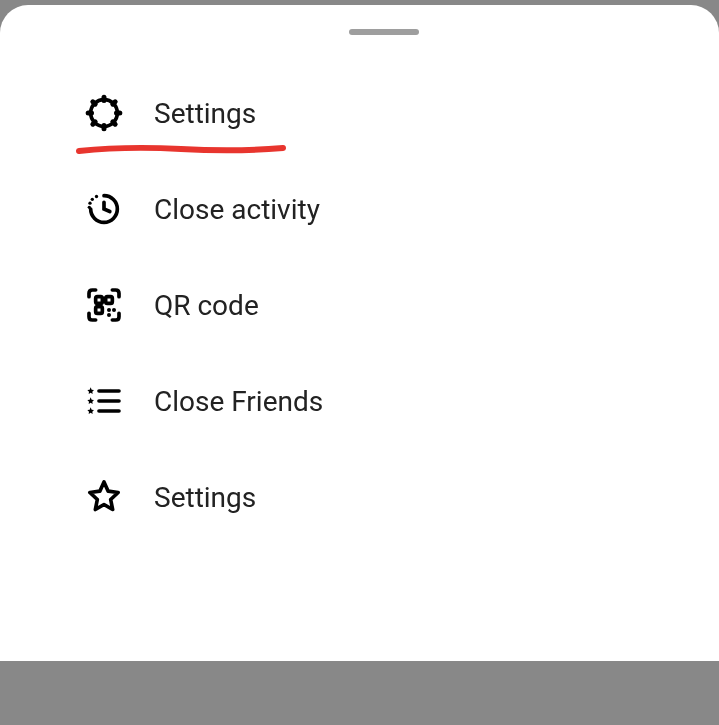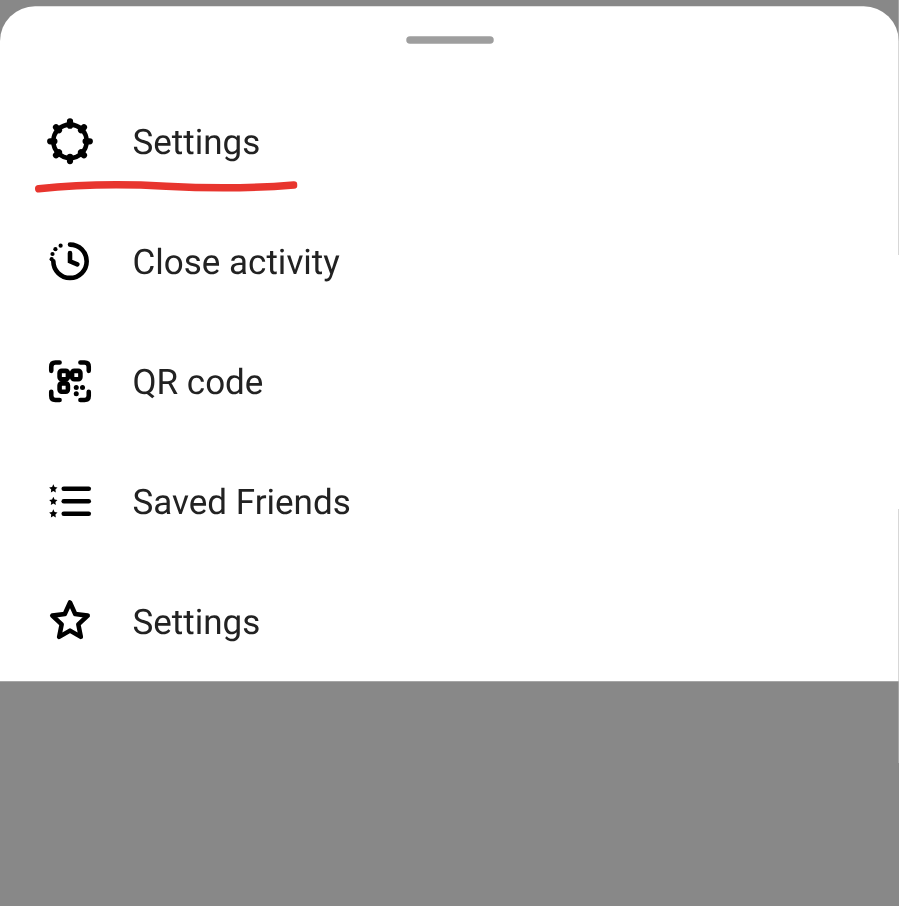--- a/index.html
+++ b/index.html
@@ -11,24 +11,25 @@
       font-family: -apple-system, BlinkMacSystemFont, "Segoe UI", Roboto, Helvetica, Arial, sans-serif;
       background: #888;
       width: 719px;
       height: 725px;
       overflow: hidden;
     }
     .sheet {
       background: #fff;
       border-radius: 28px 28px 0 0;
       width: 100%;
-      height: 540px;
+      height: 656px;
       margin-top: 5px;
       position: relative;
       padding-top: 24px;
+      padding-left: 48px;
     }
     .drag-handle {
       width: 70px;
       height: 6px;
       background: #9e9e9e;
       border-radius: 3px;
       margin: 0 auto 30px auto;
     }
     .menu-list {
       display: flex;
@@ -127,21 +128,21 @@
       <span class="icon-wrap">
         <svg viewBox="0 0 24 24" fill="none" stroke="#000" stroke-width="2.2">
           <path d="M9 6 L21 6" stroke-linecap="round"></path>
           <path d="M9 12 L21 12" stroke-linecap="round"></path>
           <path d="M9 18 L21 18" stroke-linecap="round"></path>
           <path d="M4 3.8 L4.6 5.2 L6 5.4 L5 6.4 L5.2 7.8 L4 7.1 L2.8 7.8 L3 6.4 L2 5.4 L3.4 5.2 Z" fill="#000" stroke="none"></path>
           <path d="M4 9.8 L4.6 11.2 L6 11.4 L5 12.4 L5.2 13.8 L4 13.1 L2.8 13.8 L3 12.4 L2 11.4 L3.4 11.2 Z" fill="#000" stroke="none"></path>
           <path d="M4 15.8 L4.6 17.2 L6 17.4 L5 18.4 L5.2 19.8 L4 19.1 L2.8 19.8 L3 18.4 L2 17.4 L3.4 17.2 Z" fill="#000" stroke="none"></path>
         </svg>
       </span>
-      <span class="item-label">Saved Friends</span>
+      <span class="item-label">Close Friends</span>
     </div>
 
     <div class="menu-item">
       <span class="icon-wrap">
         <svg viewBox="0 0 24 24" fill="none" stroke="#000" stroke-width="2.2">
           <path d="M12 3 L14.5 8.5 L20.5 9.3 L16 13.5 L17.2 19.5 L12 16.5 L6.8 19.5 L8 13.5 L3.5 9.3 L9.5 8.5 Z" stroke-linejoin="round"></path>
         </svg>
       </span>
       <span class="item-label">Settings</span>
     </div>

